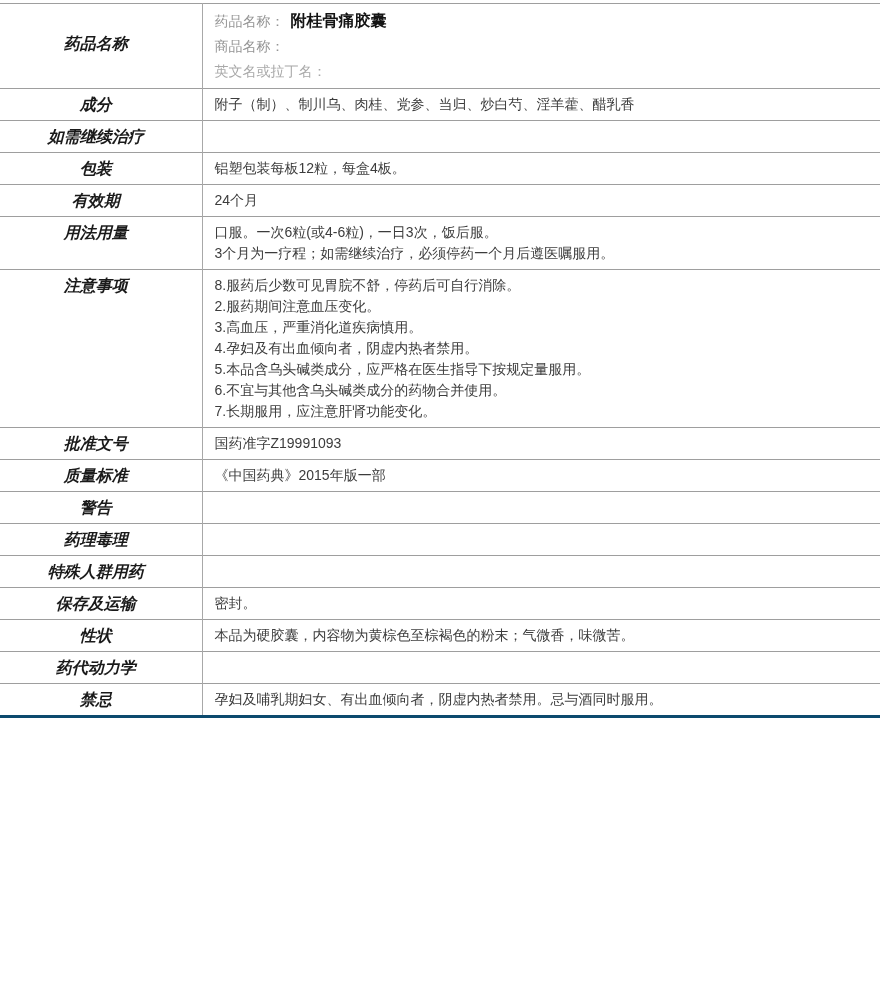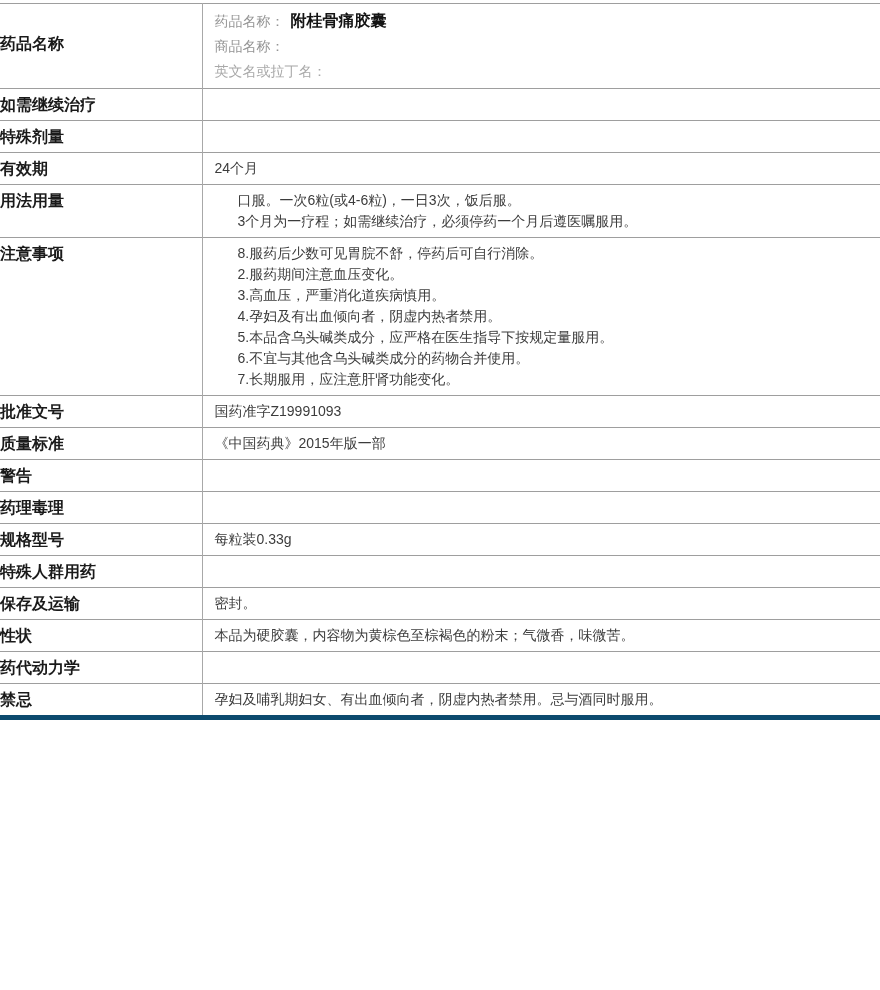--- a/index.html
+++ b/index.html
@@ -18,32 +18,33 @@
     border-collapse: collapse;
     table-layout: fixed;
     margin-top: 3px;
   }
   col.c-label { width: 202px; }
   .drug-table th, .drug-table td {
     border-top: 1px solid #9e9e9e;
   }
   .drug-table tr:last-child th,
   .drug-table tr:last-child td {
-    border-bottom: 5px solid #0c4a6e;
+    border-bottom: 3px solid #0c4a6e;
   }
   th.lbl {
-    text-align: left;
+    text-align: center;
     vertical-align: top;
     font-weight: bold;
     font-size: 16px;
     color: #1a1a1a;
     padding: 6px 10px 5px 0;
     line-height: 20px;
     border-right: 1px solid #a8a8a8;
     white-space: nowrap;
+    font-style: italic;
   }
   td.val {
     vertical-align: top;
     font-size: 14px;
     color: #3c3c3c;
     padding: 5px 14px 5px 12px;
     line-height: 21px;
     word-break: break-all;
   }
   
@@ -51,21 +52,21 @@
   tr.r-name td.val { padding-top: 4px; padding-bottom: 4px; }
   .name-line { line-height: 25px; white-space: nowrap; }
   .prefix { color: #949494; font-size: 14px; }
   .prefix-lt { color: #a9a9a9; }
   .drug-name {
     color: #141414;
     font-weight: bold;
     font-size: 16px;
     margin-left: 6px;
   }
-  .val .line { line-height: 21px; margin-left: 23px; }
+  .val .line { line-height: 21px; }
   td.val:empty::after { content: "\00a0"; } 
 </style>
 </head>
 <body>
 
 <table class="drug-table">
   <colgroup>
       <col class="c-label">
       <col>
     </colgroup>
@@ -74,31 +75,35 @@
       <tr class="r-name">
     <th class="lbl">药品名称</th>
     <td class="val">
       <div class="name-line"><span class="prefix">药品名称：</span><span class="drug-name">附桂骨痛胶囊</span></div>
       <div class="name-line"><span class="prefix">商品名称：</span><span></span></div>
       <div class="name-line"><span class="prefix prefix-lt">英文名或拉丁名：</span><span></span></div>
     </td>
   </tr>
 
 
+  <tr>
+    <th class="lbl">成分</th>
+    <td class="val">附子（制）、制川乌、肉桂、党参、当归、炒白芍、淫羊藿、醋乳香</td>
+  </tr>
 
   <tr>
     <th class="lbl">如需继续治疗</th>
     <td class="val"></td>
   </tr>
 
+  <tr>
+    <th class="lbl">包装</th>
+    <td class="val">铝塑包装每板12粒，每盒4板。</td>
+  </tr>
 
-  <tr>
-    <th class="lbl">特殊剂量</th>
-    <td class="val"></td>
-  </tr>
 
   <tr>
     <th class="lbl">有效期</th>
     <td class="val">24个月</td>
   </tr>
 
   <tr>
     <th class="lbl">用法用量</th>
     <td class="val">
       <div class="line">口服。一次6粒(或4-6粒)，一日3次，饭后服。</div>
@@ -133,24 +138,20 @@
   <tr>
     <th class="lbl">警告</th>
     <td class="val"></td>
   </tr>
 
   <tr>
     <th class="lbl">药理毒理</th>
     <td class="val"></td>
   </tr>
 
-  <tr>
-    <th class="lbl">规格型号</th>
-    <td class="val">每粒装0.33g</td>
-  </tr>
 
   <tr>
     <th class="lbl">特殊人群用药</th>
     <td class="val"></td>
   </tr>
 
   <tr>
     <th class="lbl">保存及运输</th>
     <td class="val">密封。</td>
   </tr>

